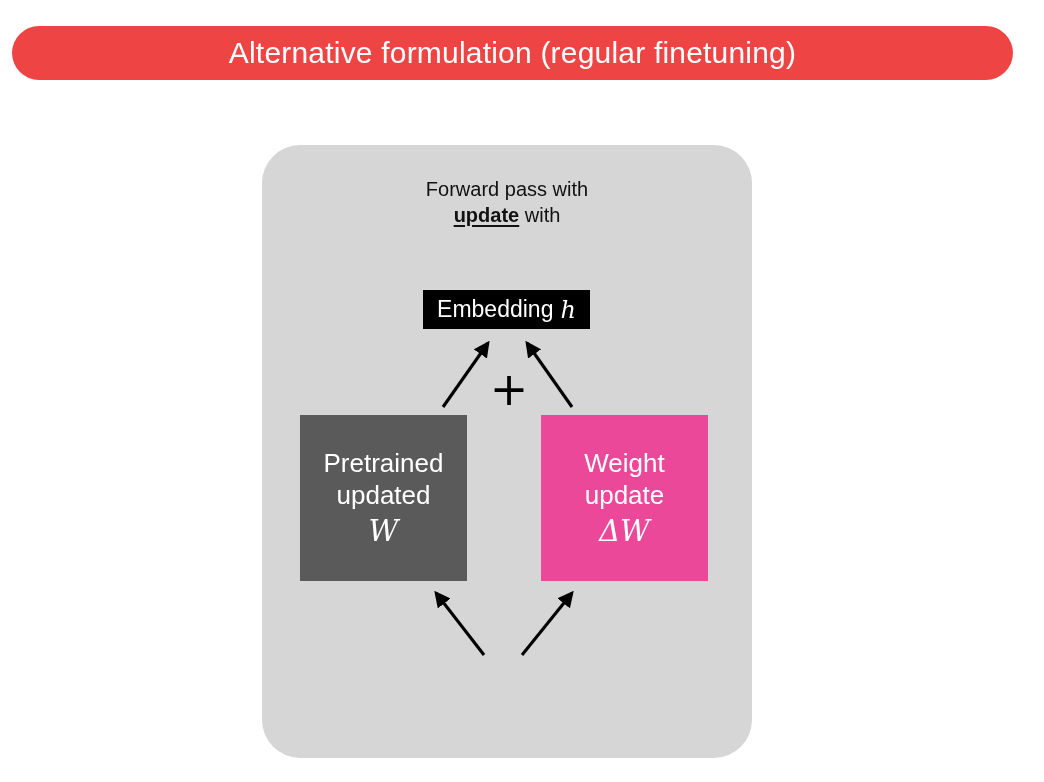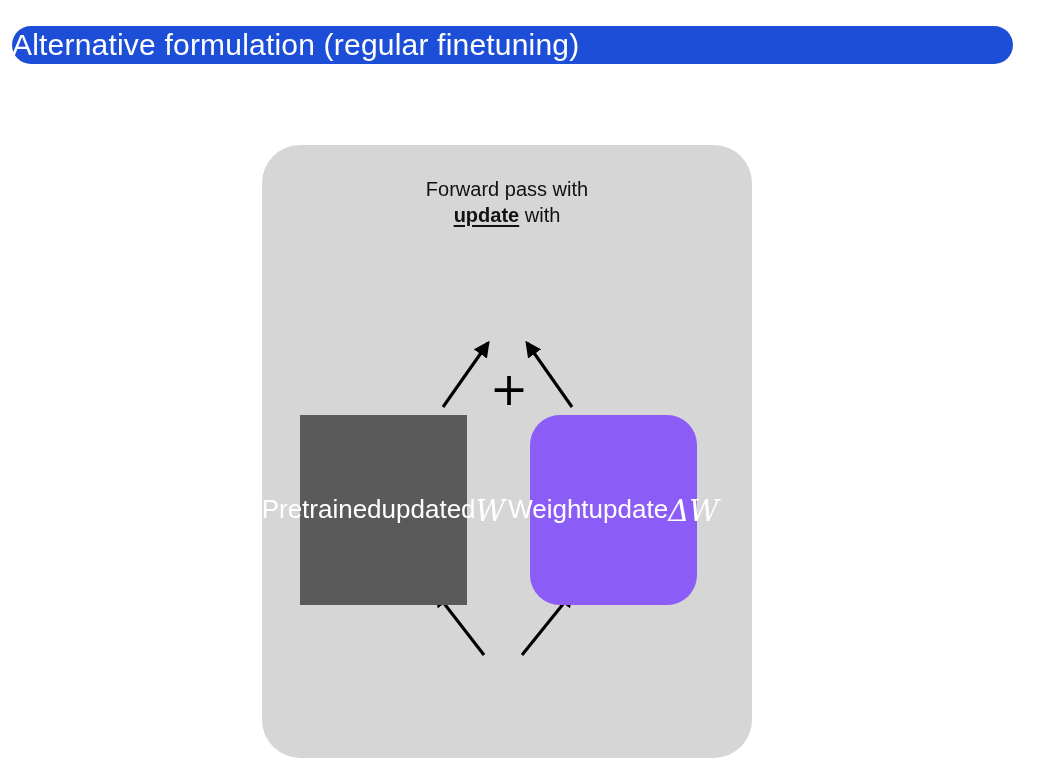--- a/index.html
+++ b/index.html
@@ -15,25 +15,26 @@
     font-family: "Liberation Sans", sans-serif;
     -webkit-font-smoothing: antialiased;
   }
 
   
   #title-banner {
     position: absolute;
     left: 12px;
     top: 26px;
     width: 1001px;
-    height: 38px;
-    background: #1d4ed8;
+    height: 54px;
+    background: #ef4444;
     border-radius: 27px;
     display: flex;
     align-items: center;
+    justify-content: center;
     box-sizing: border-box;
   }
   #title-banner .title-text {
     color: #ffffff;
     font-size: 30px;
     font-weight: 400;
     letter-spacing: 0.2px;
     line-height: 1;
     white-space: nowrap;
   }
@@ -95,41 +96,40 @@
     font-family: "DejaVu Serif", "Liberation Serif", serif;
     font-style: italic;
     font-size: 24px;
     margin-left: 7px;
   }
 
   
   .weight-box {
     position: absolute;
     width: 167px;
-    height: 190px;
+    height: 166px;
     display: flex;
-    flex-direction: row;
+    flex-direction: column;
     align-items: center;
     justify-content: center;
     color: #ffffff;
     font-size: 26px;
     line-height: 1.22;
     text-align: center;
     box-sizing: border-box;
   }
   #pretrained-box {
     left: 38px;
     top: 270px;
     background: #5a5a5a;
   }
   #weight-update-box {
-    left: 268px;
+    left: 279px;
     top: 270px;
-    background: #8b5cf6;
-    border-radius: 30px;
+    background: #ec4899;
   }
   .weight-box .box-symbol {
     font-family: "DejaVu Serif", "Liberation Serif", serif;
     font-style: italic;
     font-size: 29px;
     margin-top: 4px;
     line-height: 1.1;
   }
 
   
@@ -180,20 +180,24 @@
 
     <line x1="181" y1="262" x2="226" y2="198" stroke="#000000" stroke-width="3.1" marker-end="url(#arrowhead)"></line>
 
     <line x1="310" y1="262" x2="265" y2="198" stroke="#000000" stroke-width="3.1" marker-end="url(#arrowhead)"></line>
 
     <line x1="222" y1="510" x2="174" y2="448" stroke="#000000" stroke-width="3.1" marker-end="url(#arrowhead)"></line>
 
     <line x1="260" y1="510" x2="310" y2="448" stroke="#000000" stroke-width="3.1" marker-end="url(#arrowhead)"></line>
   </svg>
 
+  <div class="chip" id="embedding-chip">
+    <span>Embedding</span>
+    <span class="mathvar">h</span>
+  </div>
 
   <div id="plus-operator">+</div>
 
   <div class="weight-box" id="pretrained-box">
     <div>Pretrained</div>
     <div>updated</div>
     <div class="box-symbol">W</div>
   </div>
 
   <div class="weight-box" id="weight-update-box">

